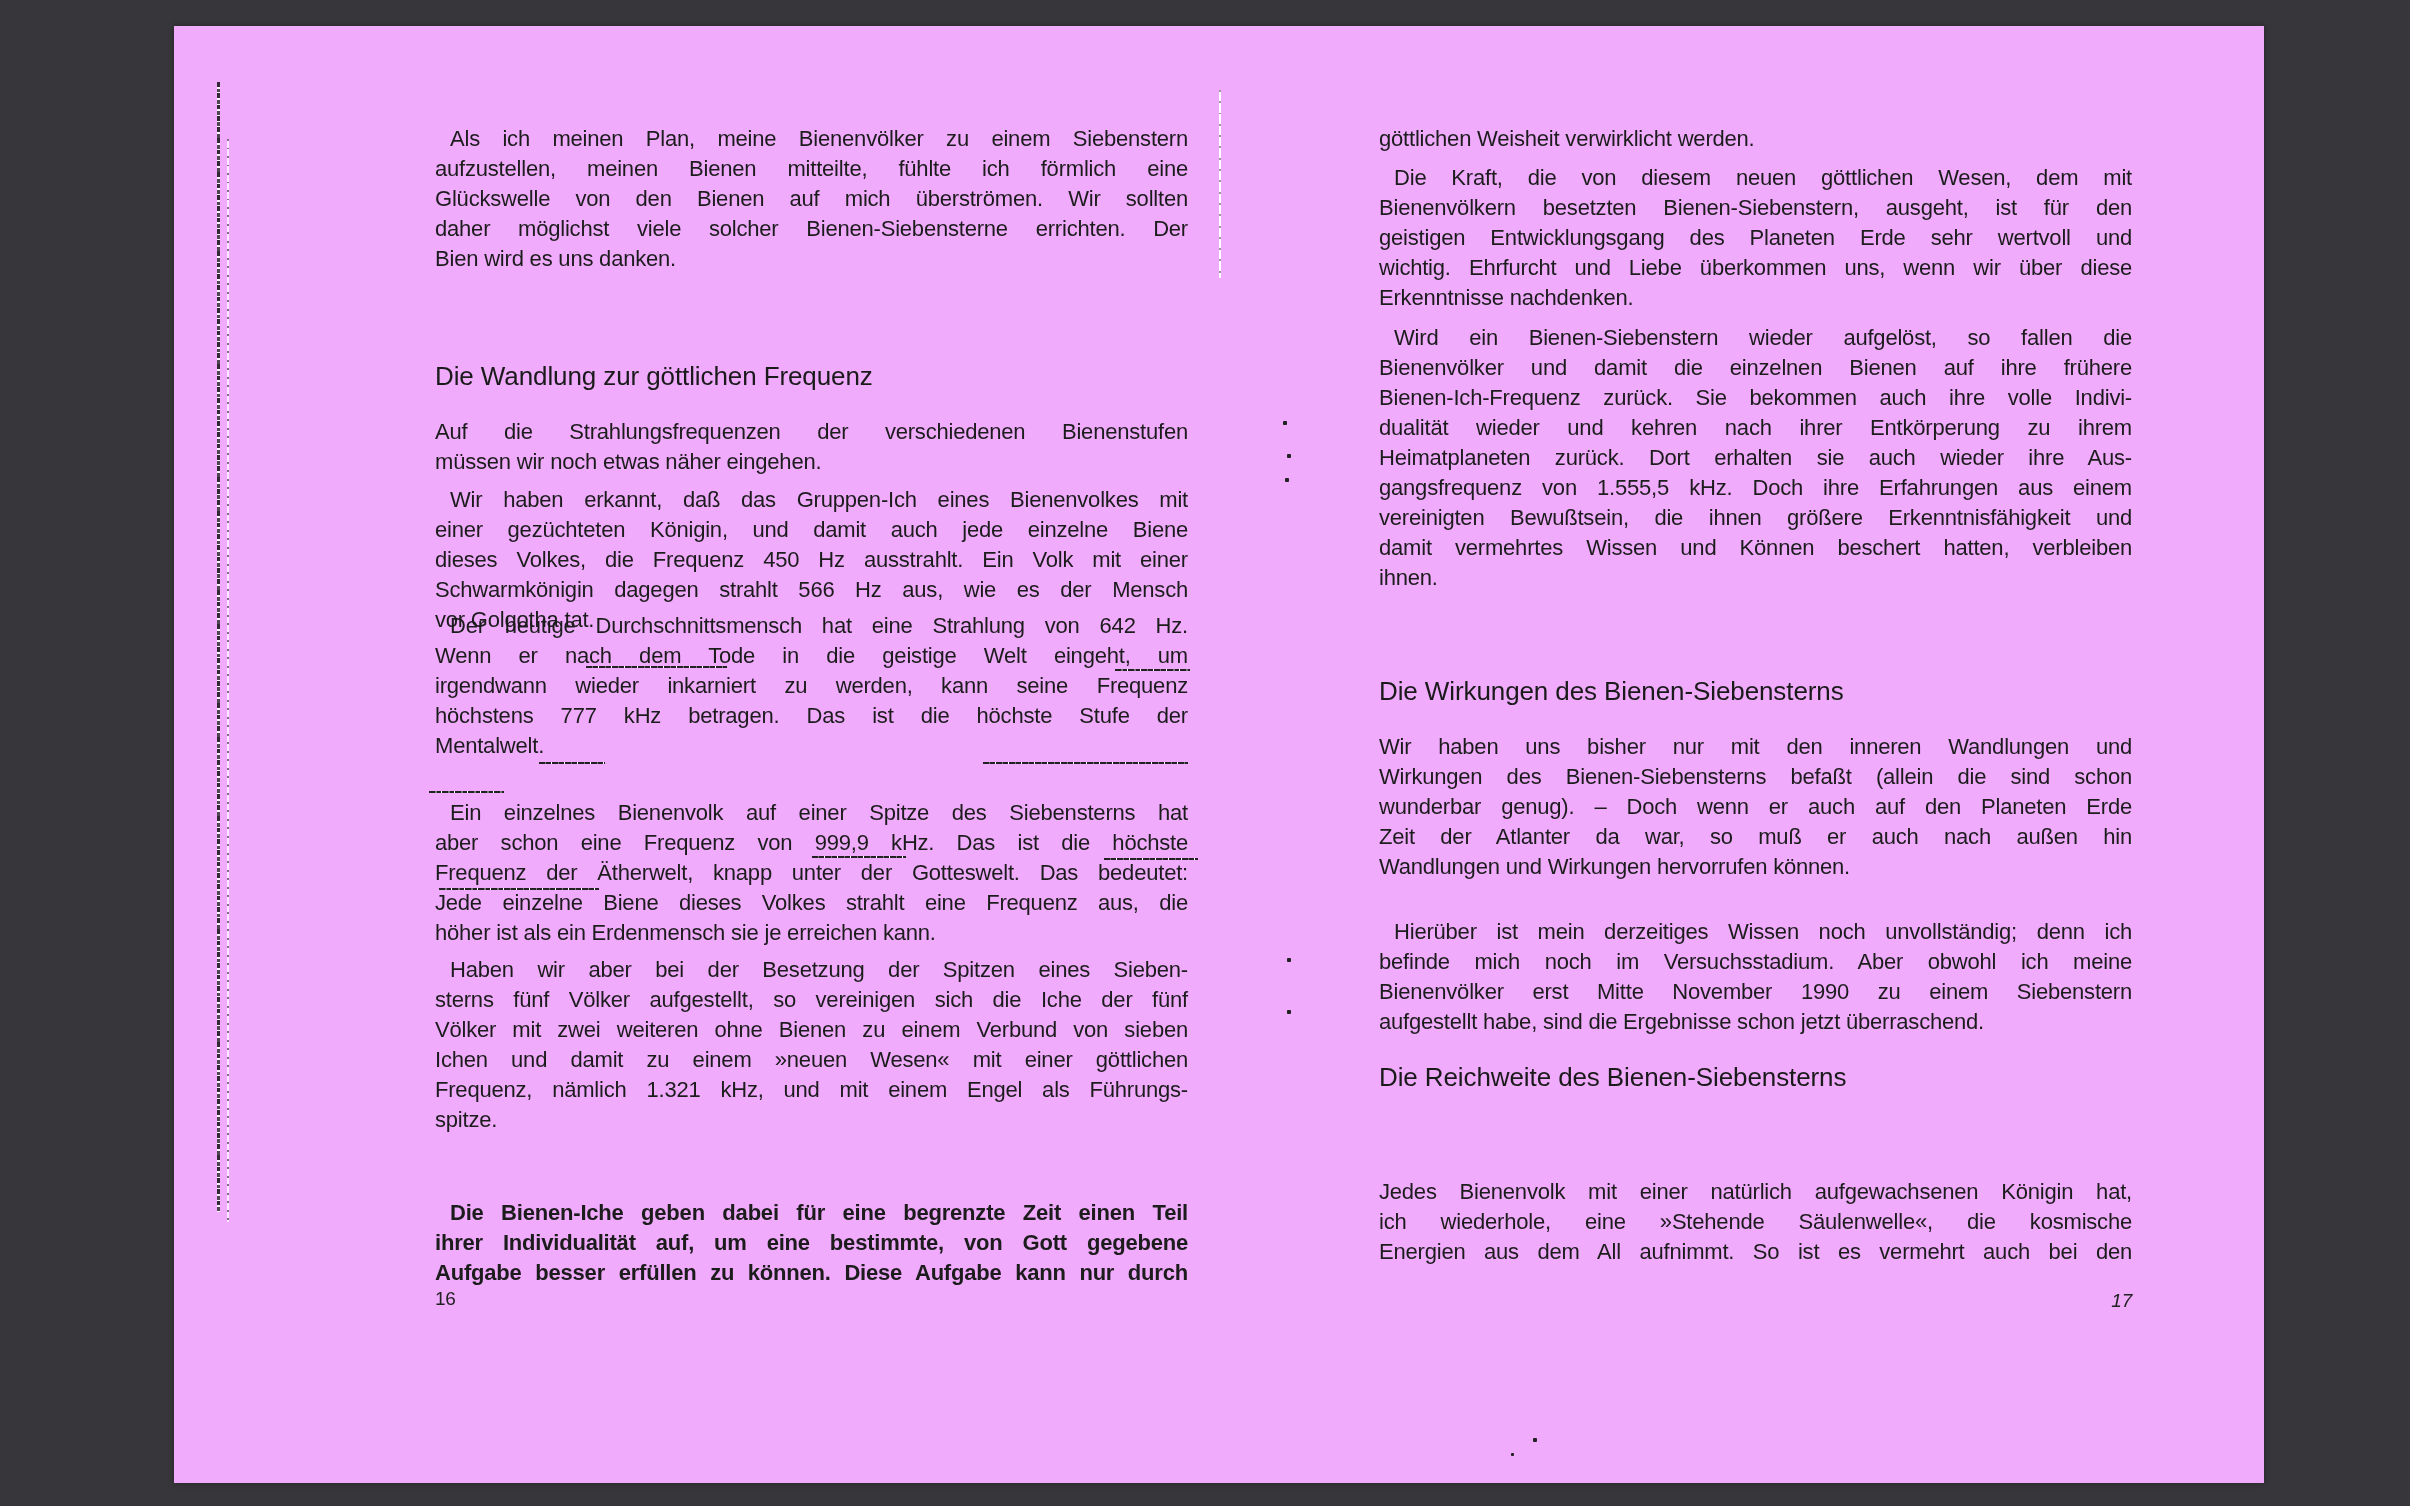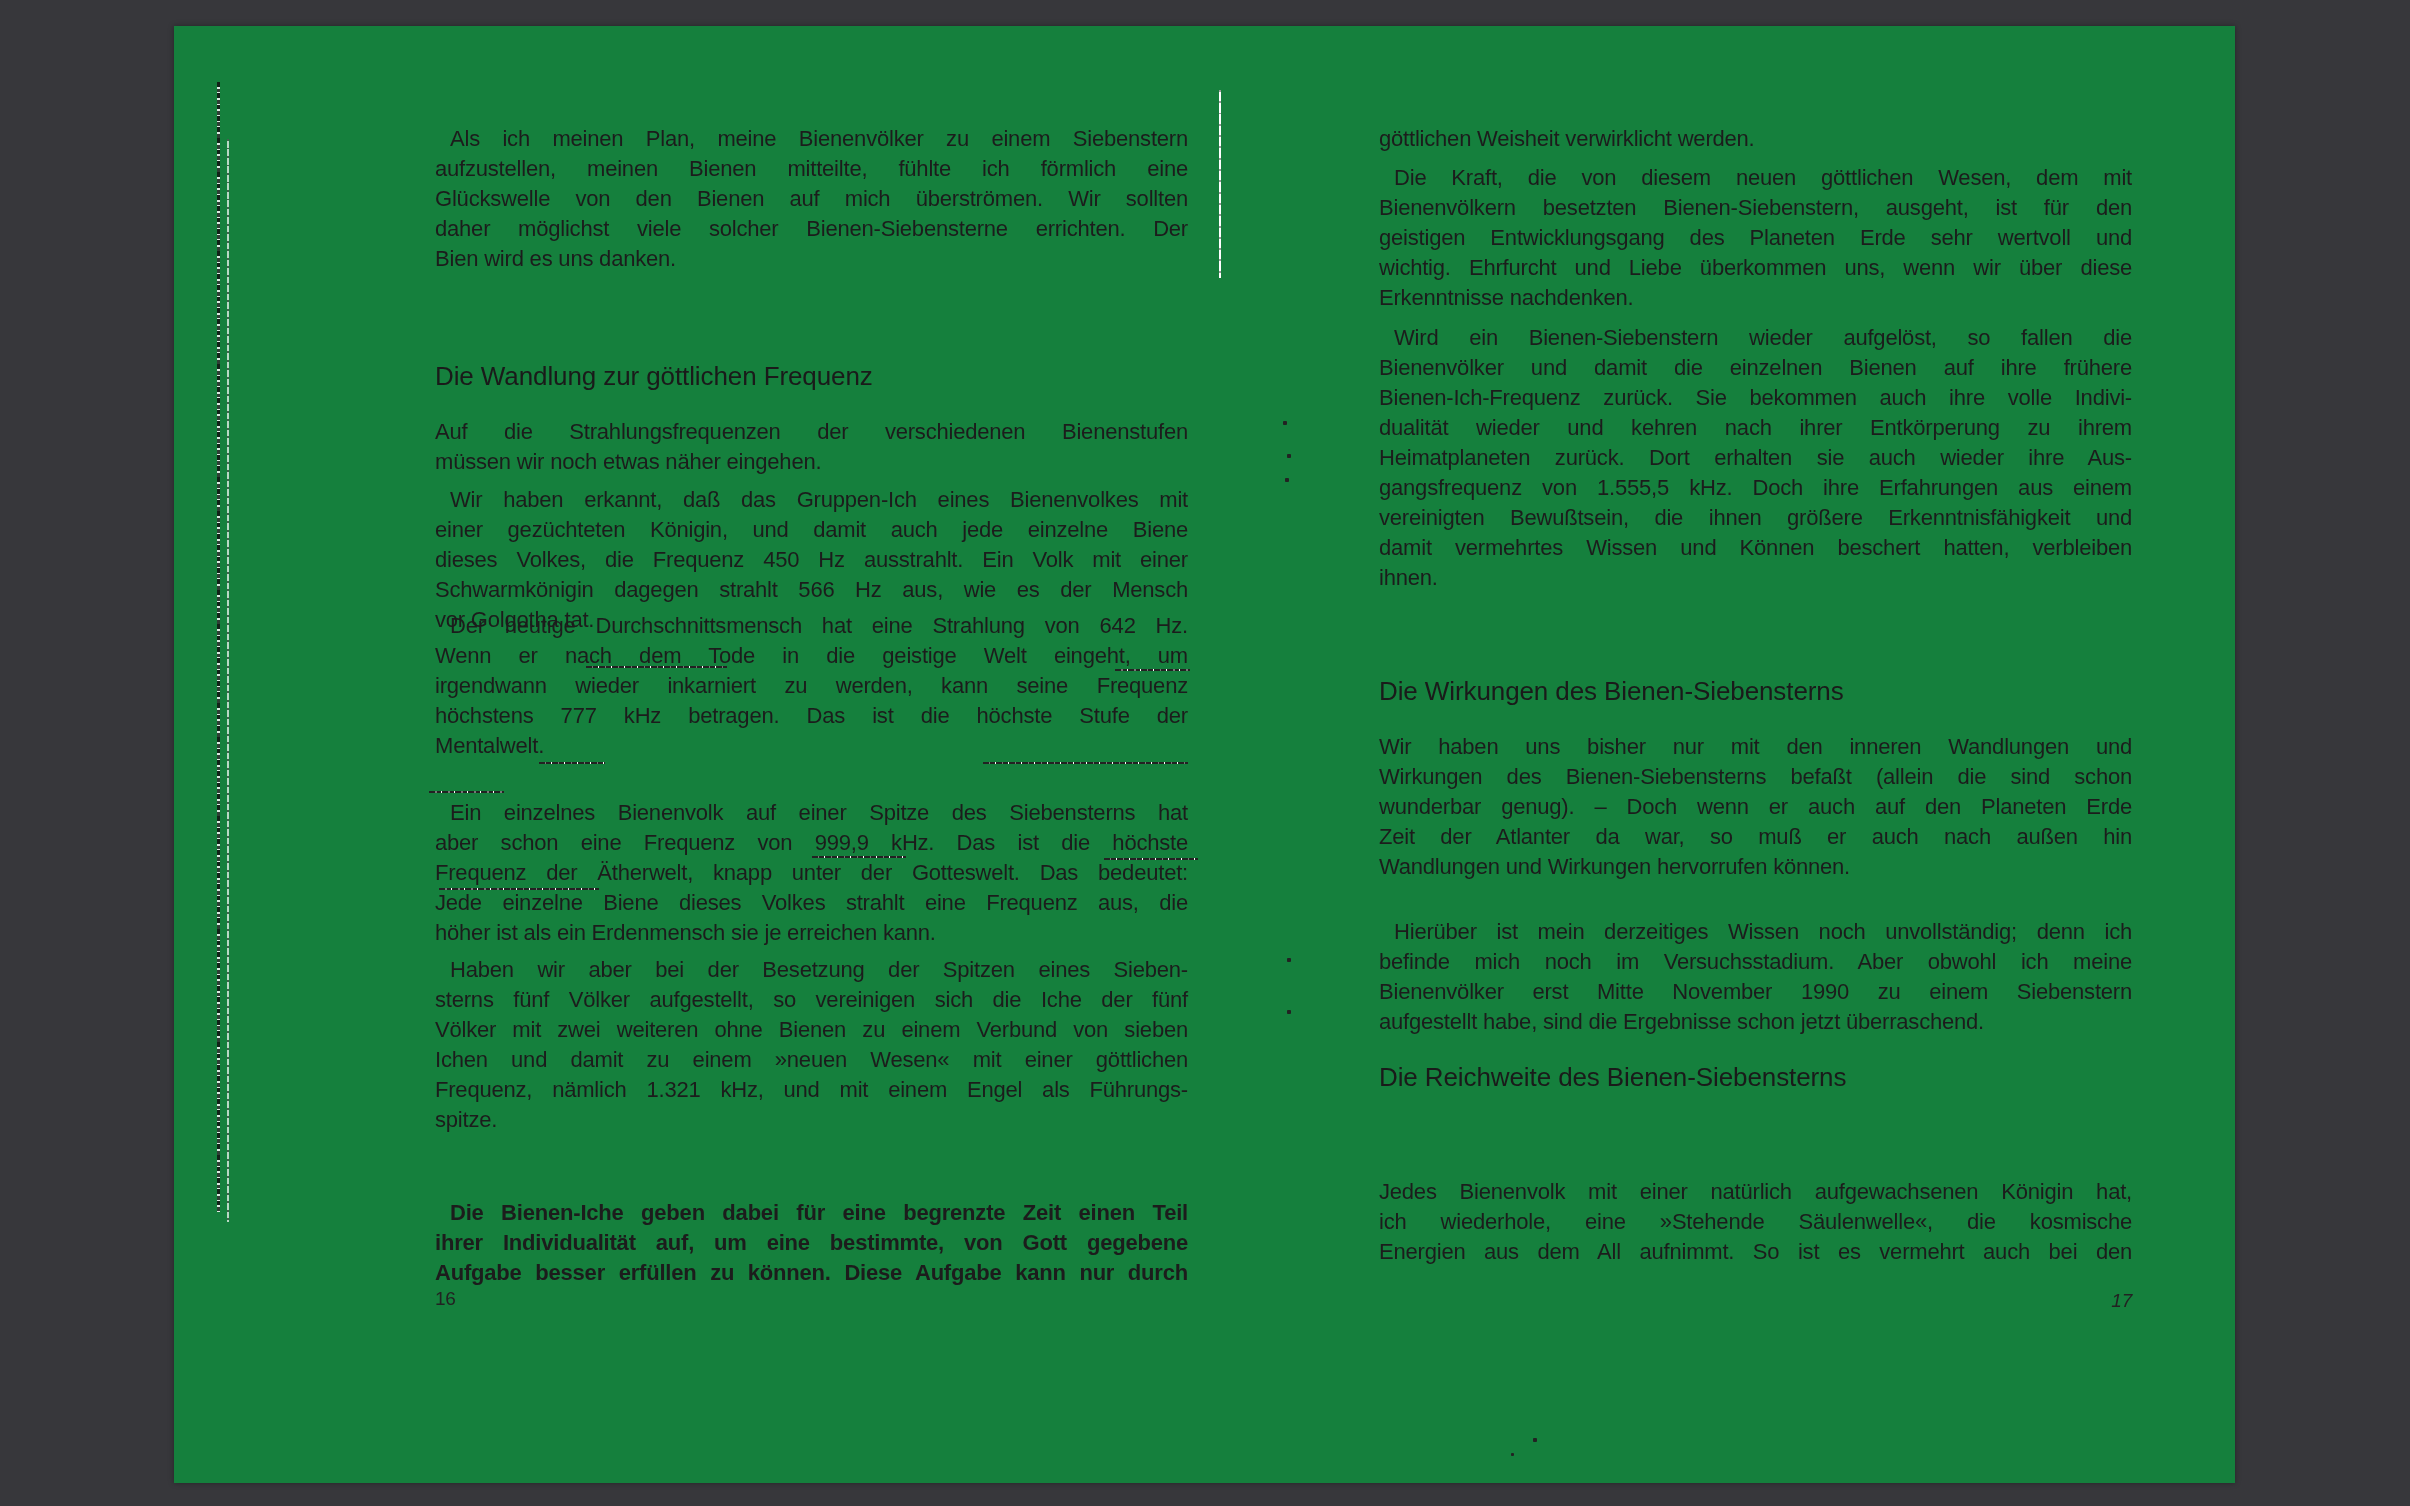--- a/index.html
+++ b/index.html
@@ -6,22 +6,23 @@
   body {
     width: 2411px; height: 1507px; overflow: hidden;
     background: #37373b;
     position: relative;
     font-family: "Liberation Sans", sans-serif;
   }
   .page {
     position: absolute;
     left: 174px; top: 26px;
     width: 2061px; height: 1457px;
-    background: #15803d;
+    background: #f0abfc;
     box-shadow: 0 0 5.6px rgba(0,0,0,0.35);
+    padding-left: 29px;
   }
   .scan-edge {
     position: absolute; left: 43px; top: 56px;
     width: 2.8px; height: 1130px;
     background: repeating-linear-gradient(to bottom, #111 0 4.7px, #fff 4.7px 6.6px, #333 6.6px 10.4px, #fff 10.4px 11.3px);
     opacity: 0.85;
   }
   .scan-edge2 {
     position: absolute; left: 53px; top: 113px;
     width: 1.9px; height: 1083px;

